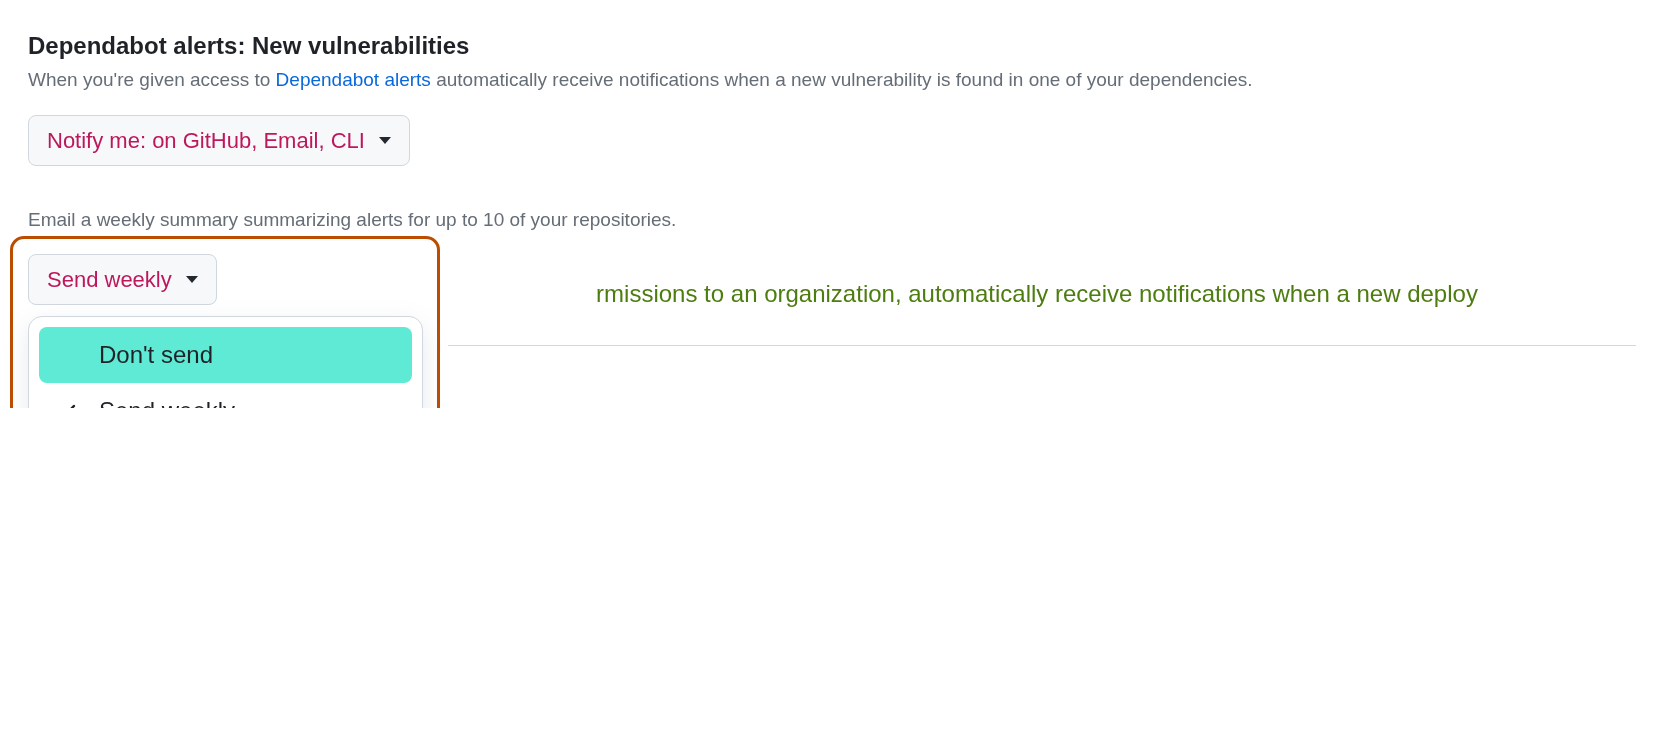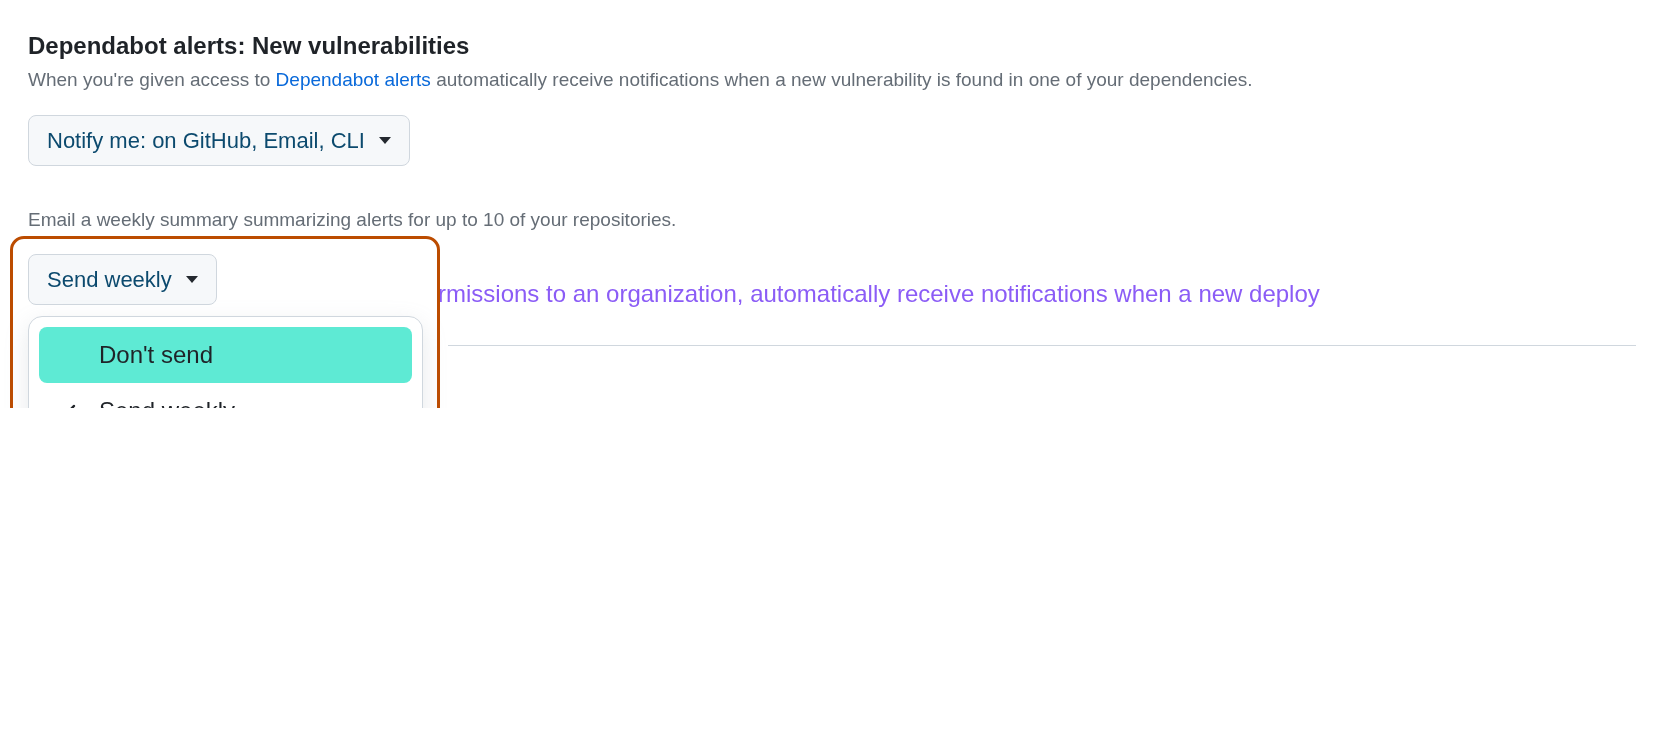--- a/index.html
+++ b/index.html
@@ -34,21 +34,21 @@
       color: #0969da;
       text-decoration: none;
     }
     .btn {
       display: inline-flex;
       align-items: center;
       gap: 8px;
       padding: 8px 18px;
       font-size: 22px;
       font-weight: 500;
-      color: #0c4a6e;
+      color: #be185d;
       background-color: #f6f8fa;
       border: 1px solid #d0d7de;
       border-radius: 8px;
       cursor: pointer;
       line-height: 1.5;
     }
     .caret-down {
       display: inline-block;
       width: 0;
       height: 0;
@@ -107,24 +107,25 @@
       height: 20px;
     }
     .hr {
       border: none;
       border-top: 1px solid #d0d7de;
       margin-top: 40px;
       margin-bottom: 40px;
     }
     .partial-text {
       font-size: 24px;
-      color: #8b5cf6;
+      color: #4d7c0f;
       line-height: 1.5;
       margin-top: 48px;
       padding-left: 410px;
+      text-align: center;
     }
     .on-fragment {
       font-size: 24px;
       color: #1f2328;
       margin-top: 36px;
       padding-left: 122px;
     }
   </style>
 </head>
 <body>

